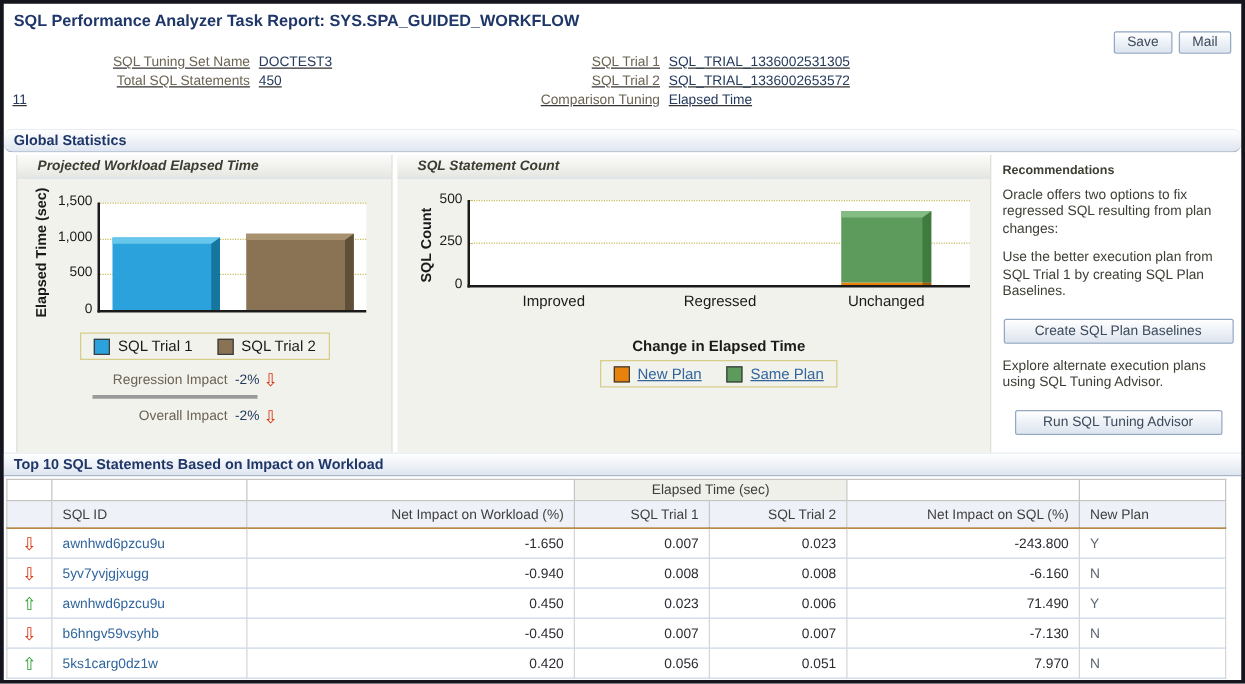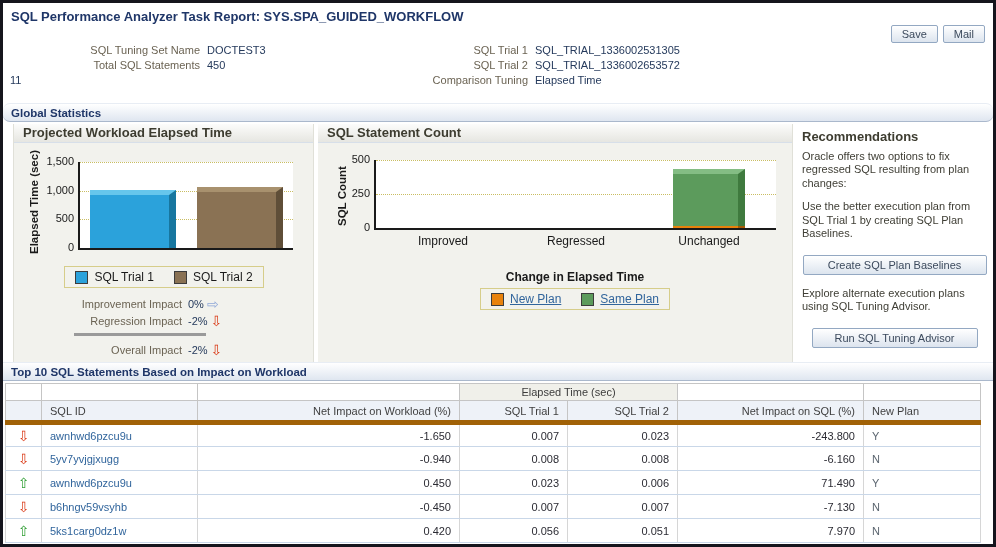--- a/index.html
+++ b/index.html
@@ -8,41 +8,41 @@
   .page { position:relative; width:996px; height:547px; border:3px solid #15151d; background:#fff; overflow:hidden; }
 
   .page-title { position:absolute; left:8px; top:6px; font-size:13px; font-weight:bold; color:#1f3668; }
 
   .top-buttons { position:absolute; right:8px; top:22px; display:flex; gap:5px; }
   .btn { display:inline-block; background:linear-gradient(#ffffff,#dce4ee); border:1px solid #93a8c2;
          border-radius:2px; color:#3c4a5d; font-size:11px; font-family:"Liberation Sans",sans-serif;
          padding:2px 10px; cursor:pointer; white-space:nowrap; }
 
   .summary { position:absolute; left:0; top:41px; width:100%; }
-  .kv-row { display:flex; margin-bottom:2px; line-height:13px; }
+  .kv-row { display:flex; margin-bottom:2px; line-height:13px;text-decoration:underline; }
   .kv-label { color:#6b6353; text-align:right; }
   .kv-value { color:#253a5c; margin-left:7px; }
   .sum-left { position:absolute; left:0; top:0; }
   .sum-left .kv-label { width:197px; }
   .sum-right { position:absolute; left:330px; top:0; }
   .sum-right .kv-label { width:195px; }
 
   .section-bar { position:absolute; left:0; width:100%; height:19px; line-height:18px; padding-left:8px;
                  font-weight:bold; color:#1f3668; font-size:11.5px;
                  background:linear-gradient(#ffffff,#dfe6f0); border-top:1px solid #e8edf4; border-bottom:1px solid #aab8cc; }
   #global-stats-bar { top:100px;border-radius:7px; }
   #top10-bar { top:359px; }
 
   .panel { position:absolute; top:121px; height:238px; background:#f2f2ed; }
   #panel-workload { left:10px; width:301px; border-left:1px solid #e0e0d8; border-right:1px solid #e0e0d8; }
   #panel-count { left:315px; width:475px; border-right:1px solid #e0e0d8; }
   #panel-reco { left:791px; width:199px; background:#fff; }
 
-  .panel-heading { height:19px; line-height:18px; padding-left:9px; font-weight:bold; font-size:13px; color:#3d3c30;
-                   background:linear-gradient(#fcfcfb,#e6e6e1); border-bottom:1px solid #d7dfe9; }
+  .panel-heading { height:19px; line-height:18px; padding-left:16px; font-weight:bold; font-size:11px; color:#3d3c30;
+                   background:linear-gradient(#fcfcfb,#e6e6e1); border-bottom:1px solid #d7dfe9;font-style:italic; }
 
   .plot { position:absolute; background:#fff; border-left:2px solid #1a1a1a; border-bottom:2px solid #1a1a1a; }
   #workload-plot { left:64px; top:38px; width:215px; height:88px; }
   #count-plot { left:56px; top:36px; width:402px; height:70px; }
   .gridline { position:absolute; left:0; right:0; height:0; border-top:1px dotted #c9bd62; }
   .ytick { position:absolute; left:-50px; width:44px; text-align:right; font-size:11px; color:#1a1a1a; }
   .bar { position:absolute; bottom:0; }
   .ylabel { position:absolute; font-weight:bold; font-size:11.5px; color:#1a1a1a; transform:rotate(-90deg); transform-origin:left top; white-space:nowrap; }
   #workload-ylabel { left:14px; top:130px; }
   #count-ylabel { left:18px; top:102px; }
@@ -59,35 +59,35 @@
   .legend-link { color:#31659c; text-decoration:underline; cursor:pointer; }
 
   .impacts { position:absolute; left:18px; top:172px; width:240px; }
   .impact-row { display:flex; align-items:center; margin-bottom:1px; line-height:16px; }
   .impact-label { width:150px; text-align:right; color:#6b6353; }
   .impact-value { margin-left:6px; color:#253a5c; }
   .impact-arrow { margin-left:3px; font-size:14px; line-height:14px; }
   .impact-divider { margin:4px 0 6px 42px; width:132px; height:3px; background:#9a9a9a; }
 
   #panel-reco .reco-body { padding:6px 6px 0 8px; color:#3f3e35; line-height:13.5px; }
-  .reco-heading { font-weight:bold; font-size:13px; color:#3d3c30; margin-bottom:6px; }
+  .reco-heading { font-weight:bold; font-size:10px; color:#3d3c30; margin-bottom:6px; }
   .reco-p { margin-bottom:10px; }
   .reco-btn { display:block; margin:14px auto 12px auto; padding:3px 8px; }
   #reco-btn-1 { width:184px; }
   #reco-btn-2 { width:166px; }
 
   .sql-table { position:absolute; left:2px; top:380px; width:975px; border-collapse:collapse; table-layout:fixed;
                font-size:11px; background:#fff; }
   .sql-table col.c-trend { width:36px; } .sql-table col.c-sqlid { width:156px; }
   .sql-table col.c-netw { width:262px; } .sql-table col.c-t1 { width:108px; }
   .sql-table col.c-t2 { width:110px; } .sql-table col.c-nets { width:186px; } .sql-table col.c-np { width:117px; }
   .sql-table th, .sql-table td { border:1px solid #c5c5c5; font-weight:normal; overflow:hidden; white-space:nowrap; }
   .sql-table tr.group-row th { height:17px; background:#fff; border-bottom:1px solid #c5c5c5; }
   .sql-table tr.group-row th.group-elapsed { background:#f0f0ea; text-align:center; color:#3c3c3c; }
-  .sql-table tr.header-row th { height:22px; background:#eef2f8; color:#3f3f3f; padding:0 8px; border-bottom:5px solid #a16207; }
+  .sql-table tr.header-row th { height:22px; background:#eef2f8; color:#3f3f3f; padding:0 8px; border-bottom:1px solid #a16207; }
   .th-left { text-align:left; } .th-right { text-align:right; }
   .sql-table td { height:24px; border-left-color:#d6d6d6; border-right-color:#d6d6d6; border-top:none; border-bottom:1px solid #c9d7e8; padding:0 8px; }
   td.cell-trend { text-align:center; font-size:14px; }
   td.cell-sqlid { color:#31659c; cursor:pointer; }
   td.cell-num { text-align:right; color:#2b2b33; }
   td.cell-newplan { color:#5c6670; }
   .trend-down { color:#d93511; } .trend-up { color:#2f9e33; } .trend-flat { color:#8fa8d8; }
 </style>
 </head>
 <body>
@@ -153,25 +153,20 @@
             <span class="legend-chip" style="background: rgb(43, 162, 219);"></span>
             <span>SQL Trial 1</span>
           </span>
           <span class="legend-item">
             <span class="legend-chip" style="background: rgb(138, 114, 84);"></span>
             <span>SQL Trial 2</span>
           </span>
         </span>
     </div>
     <div class="impacts">
-      <div class="impact-row">
-        <span class="impact-label">Improvement Impact</span>
-        <span class="impact-value">0%</span>
-        <span class="impact-arrow trend-flat">⇨</span>
-      </div>
       <div class="impact-row">
         <span class="impact-label">Regression Impact</span>
         <span class="impact-value">-2%</span>
         <span class="impact-arrow trend-down">⇩</span>
       </div>
       <div class="impact-divider"></div>
       <div class="impact-row">
         <span class="impact-label">Overall Impact</span>
         <span class="impact-value">-2%</span>
         <span class="impact-arrow trend-down">⇩</span>

